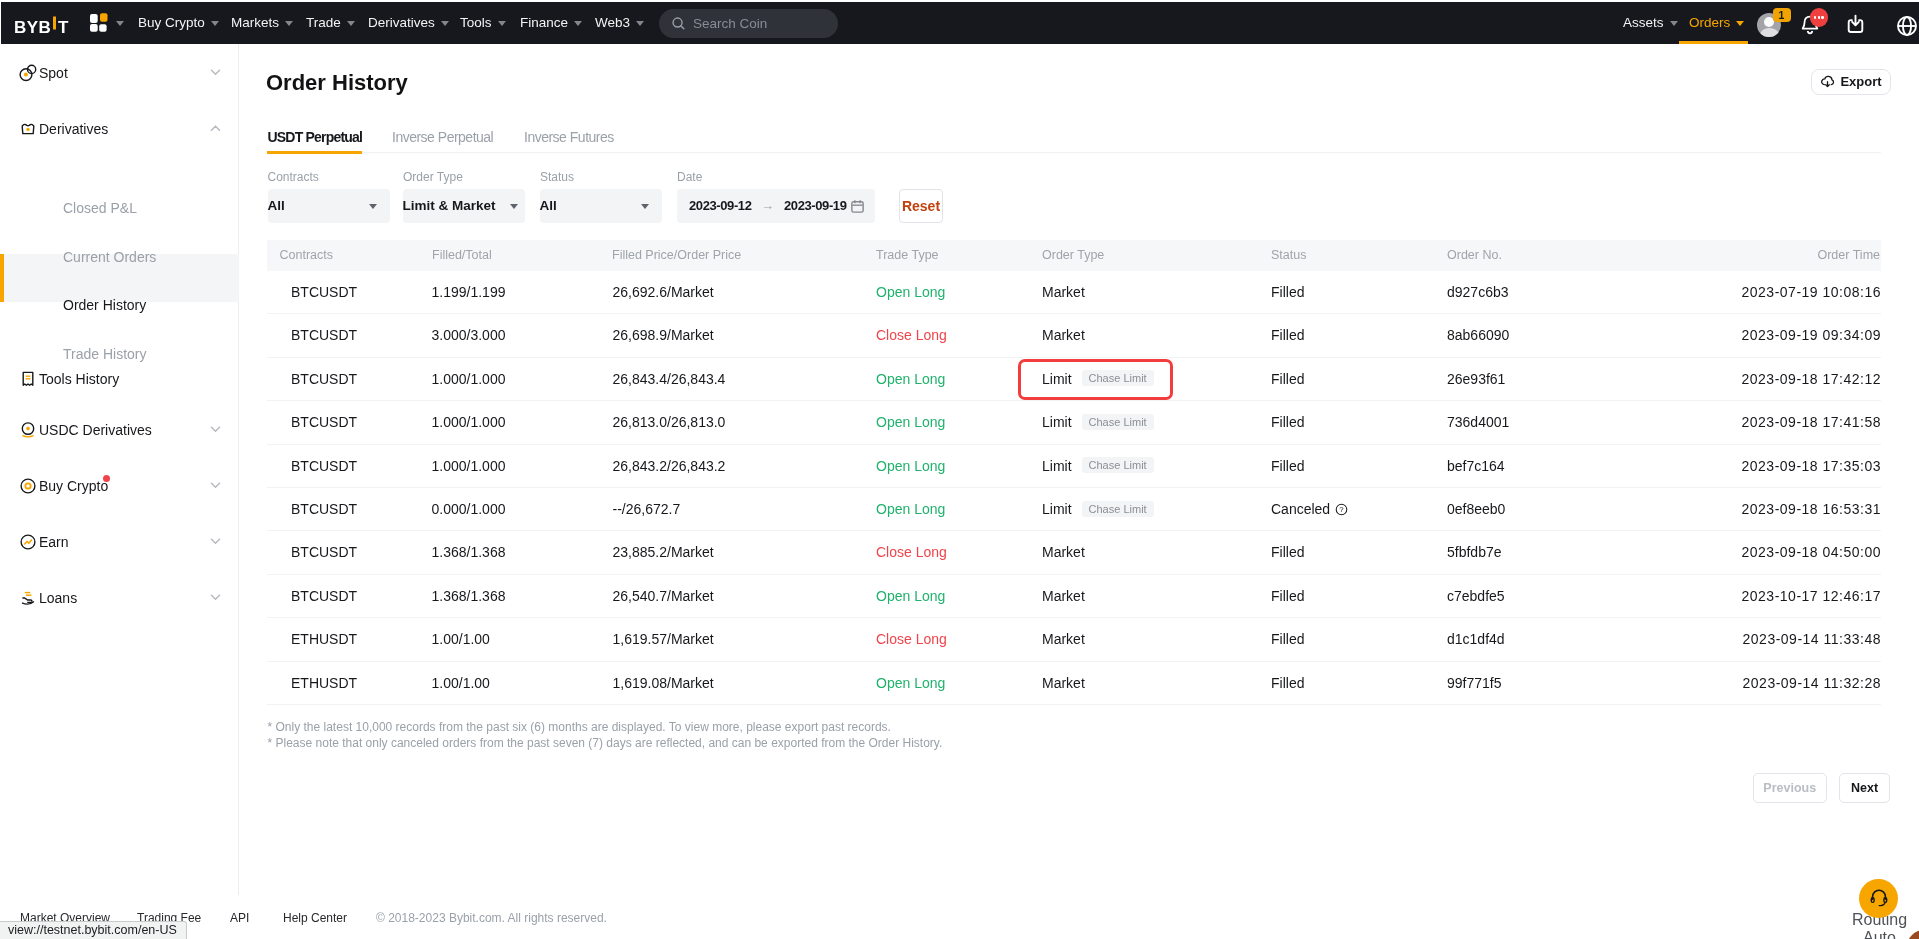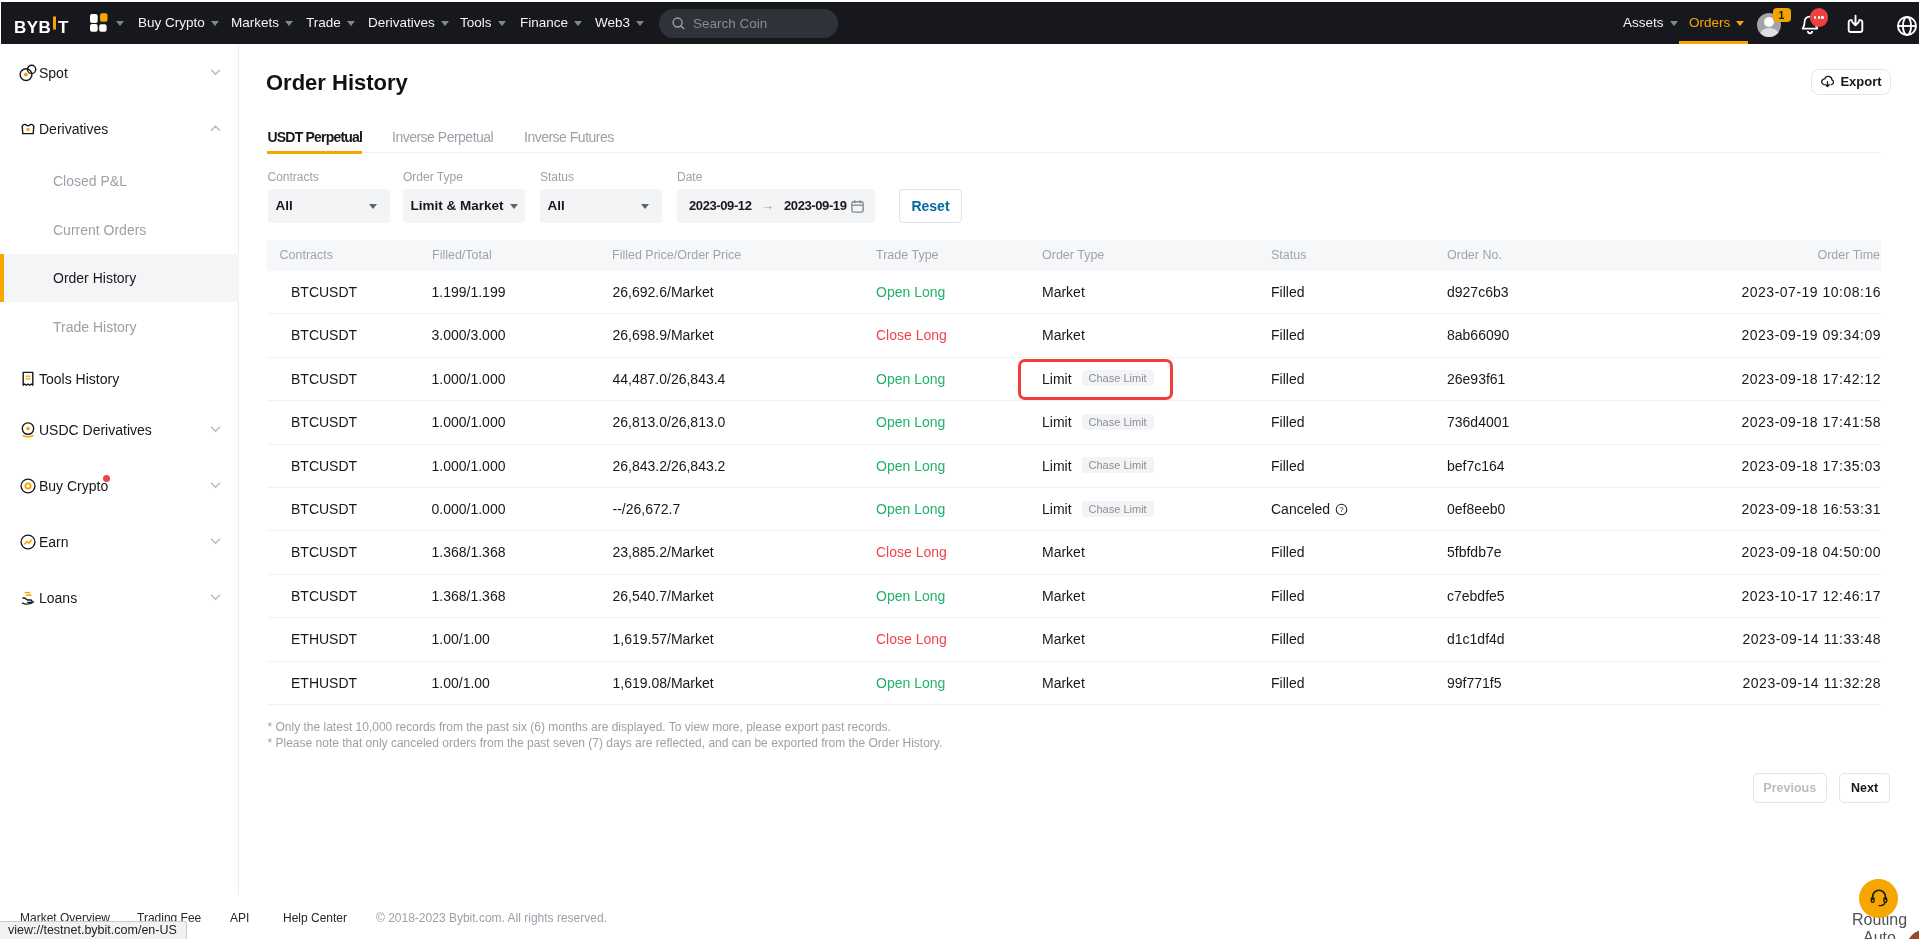--- a/index.html
+++ b/index.html
@@ -9,36 +9,36 @@
 #nav { position:absolute; left:1px; top:2px; width:1918px; height:42px; background:#17181e; }
 .nitem { position:absolute; top:0; height:42px; line-height:42px; font-size:13.5px; color:#f2f3f4; white-space:nowrap; }
 .ncaret { display:inline-block; width:0; height:0; border-left:4px solid transparent; border-right:4px solid transparent; border-top:5px solid #83868d; margin-left:6px; vertical-align:1px; }
 #logo { position:absolute; left:13px; top:5px; height:42px; line-height:42px; color:#fff; font-size:17px; font-weight:700; letter-spacing:0.5px; }
 #logo .bar { display:inline-block; width:3.5px; height:13px; background:#f7a600; margin:0 1.5px; transform:translateY(-3.5px); }
 #search { position:absolute; left:658px; top:7px; width:179px; height:29px; border-radius:15px; background:#2f3238; color:#878c95; font-size:13.5px; line-height:29px; }
 #search svg { vertical-align:-3px; margin-left:12px; margin-right:7px; }
 
 #side { position:absolute; left:0; top:44px; width:239px; height:851px; background:#fff; border-right:1px solid #ebedef; }
 .sitem { position:absolute; left:39px; font-size:14px; color:#17181c; font-weight:500; white-space:nowrap; }
-.ssub  { position:absolute; left:53px; font-size:14px; color:#9ba1a8; white-space:nowrap; }
+.ssub  { position:absolute; left:63px; font-size:14px; color:#9ba1a8; white-space:nowrap;margin-top:27px; }
 .schev { position:absolute; left:210px; }
 .sicon { position:absolute; left:19px; }
 #selrow { position:absolute; left:0; top:253.5px; width:239px; height:48.5px; background:#f4f5f6; }
 #selbar { position:absolute; left:0; top:253.5px; width:4px; height:48.5px; background:#f7a600; }
 
 #title { position:absolute; left:266px; top:70px; font-size:22px; font-weight:700; color:#121214; }
 #export { position:absolute; left:1811px; top:69px; width:80px; height:26px; border:1px solid #e2e5e9; border-radius:8px; font-size:13px; font-weight:700; color:#17181c; text-align:center; line-height:24px; }
 .tab { position:absolute; top:129px; font-size:14px; white-space:nowrap; }
 #tabline { position:absolute; left:267px; top:152px; width:1614px; height:1px; background:#eff1f3; }
 #tabunder { position:absolute; left:267px; top:150.5px; width:95px; height:3px; background:#f7a600; }
 .flabel { position:absolute; top:170px; font-size:12px; color:#9ba1a9; }
 .fbox { position:absolute; top:189px; height:34px; background:#f3f4f6; border-radius:4px; font-size:13.5px; font-weight:700; color:#17181c; line-height:34px; }
-.fbox .v { margin-left:8px; }
+.fbox .v { margin-left:0; }
 .fcaret { position:absolute; top:15px; width:0; height:0; border-left:4.5px solid transparent; border-right:4.5px solid transparent; border-top:5px solid #5f636b; }
-#reset { position:absolute; left:899px; top:189px; width:63px; height:34px; border:1px solid #e0e3e7; border-radius:4px; background:#fff; text-align:center; line-height:32px; font-size:14px; font-weight:700; color:#0369a1; }
+#reset { position:absolute; left:899px; top:189px; width:44px; height:34px; border:1px solid #e0e3e7; border-radius:4px; background:#fff; text-align:center; line-height:32px; font-size:14px; font-weight:700; color:#c2410c; }
 
 #thead { position:absolute; left:267px; top:239.5px; width:1614px; height:31.5px; background:#f6f7f8; }
 .th { position:absolute; top:0; height:31.5px; line-height:31.5px; font-size:12.5px; color:#9fa4ab; white-space:nowrap; }
 .trow { position:absolute; left:267px; width:1614px; height:43.4px; line-height:43.4px; border-bottom:1px solid #f1f2f4; font-size:14px; font-weight:500; color:#17181c; white-space:nowrap; }
 .trow > span { position:absolute; top:0; height:43.4px; line-height:43.4px; }
 .c1 { left:24px; }
 .c2 { left:164.5px;text-align:right; }
 .c3 { left:345.5px; }
 .c4 { left:609px; }
 .c5 { left:775px; }
@@ -246,21 +246,21 @@
     <span class="c3">26,698.9/Market</span>
     <span class="c4" style="color:#ef454a">Close Long</span>
     <span class="c5">Market</span>
     <span class="c6">Filled</span>
     <span class="c7">8ab66090</span>
     <span class="c8">2023-09-19 09:34:09</span>
   </div>
 <div class="trow" style="top:357.8px">
     <span class="c1">BTCUSDT</span>
     <span class="c2">1.000/1.000</span>
-    <span class="c3">44,487.0/26,843.4</span>
+    <span class="c3">26,843.4/26,843.4</span>
     <span class="c4" style="color:#20b26c">Open Long</span>
     <span class="c5">Limit<span class="tag">Chase Limit</span></span>
     <span class="c6">Filled</span>
     <span class="c7">26e93f61</span>
     <span class="c8">2023-09-18 17:42:12</span>
   </div>
 <div class="trow" style="top:401.2px">
     <span class="c1">BTCUSDT</span>
     <span class="c2">1.000/1.000</span>
     <span class="c3">26,813.0/26,813.0</span>

